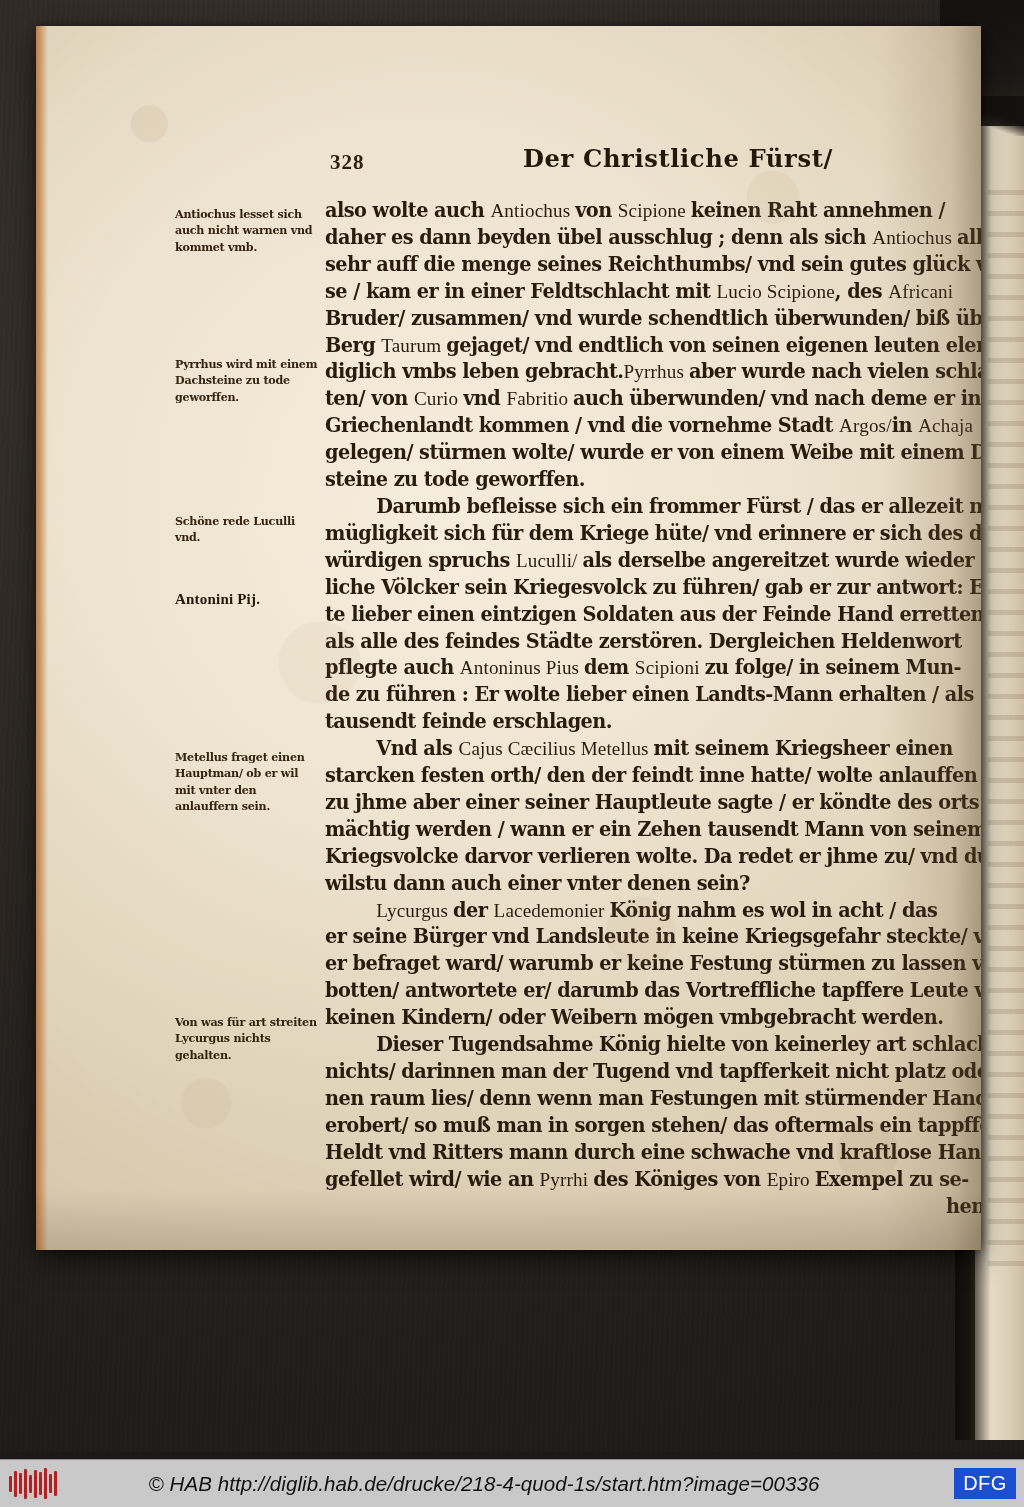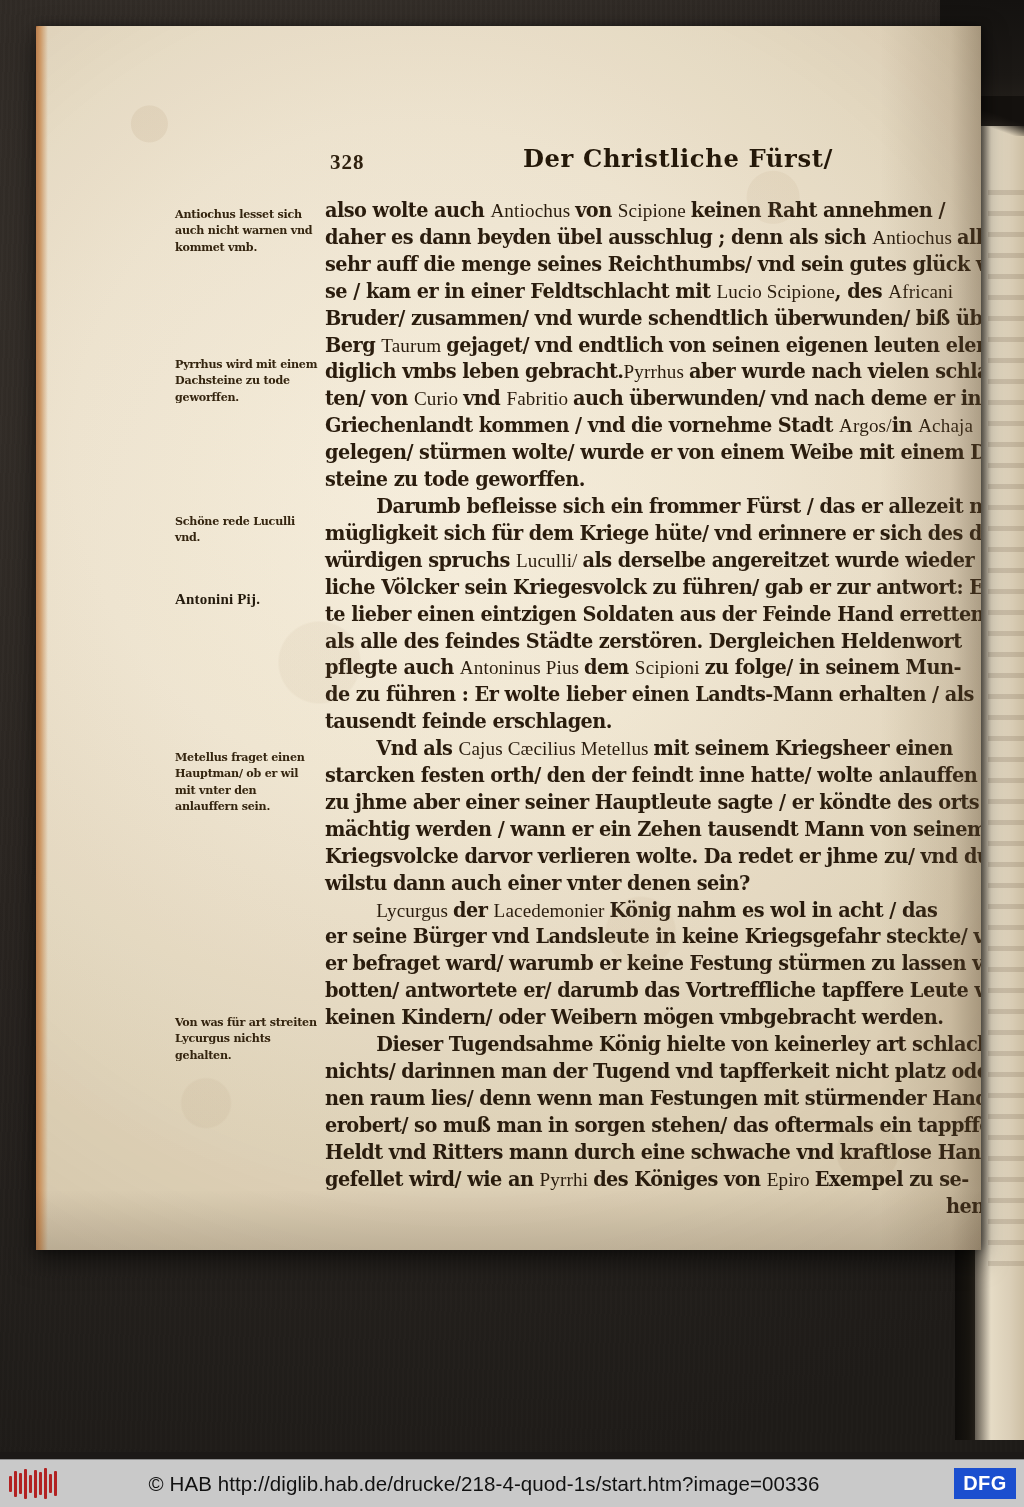--- a/index.html
+++ b/index.html
@@ -233,29 +233,30 @@
   }
   .footer-text {
     flex: 1 1 auto;
     text-align: center;
     font-family: "Liberation Sans", sans-serif;
     font-size: 20.5px;
     color: #111111;
     letter-spacing: .1px;
     white-space: nowrap;
     padding-right: 52px;
+    font-style: italic;
   }
   .dfg-logo {
     flex: 0 0 auto;
     margin-right: 8px;
     width: 62px; height: 31px;
     background: #1b4fcf;
     color: #ffffff;
     font-family: "Liberation Sans", sans-serif;
-    font-weight: 700;
+    font-weight: 400;
     font-size: 20px;
     letter-spacing: .5px;
     display: flex; align-items: center; justify-content: center;
   }
   .footer-dark-strip {
     position: absolute;
     left: 0; bottom: 47px; width: 1024px; height: 8px;
     background: #1c1917;
   }
 </style>

